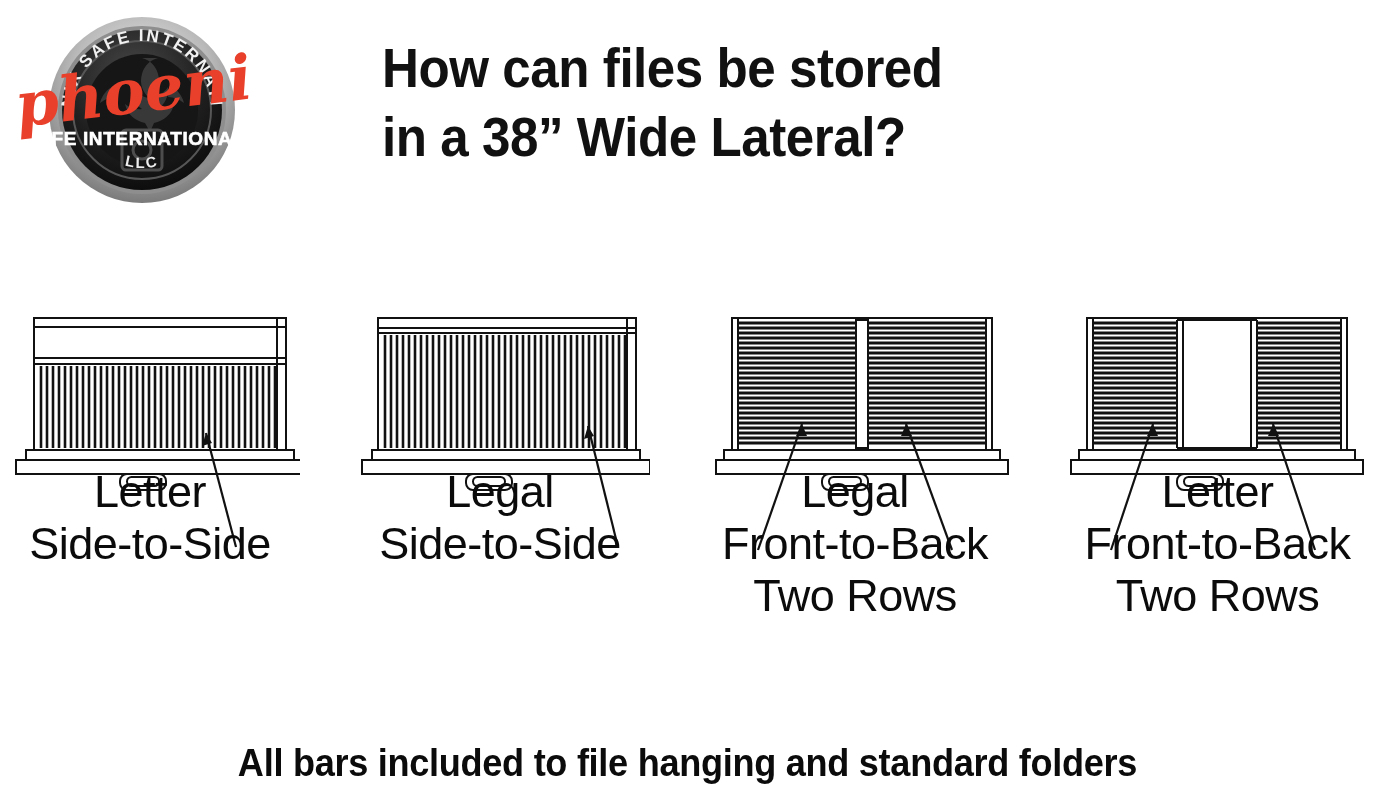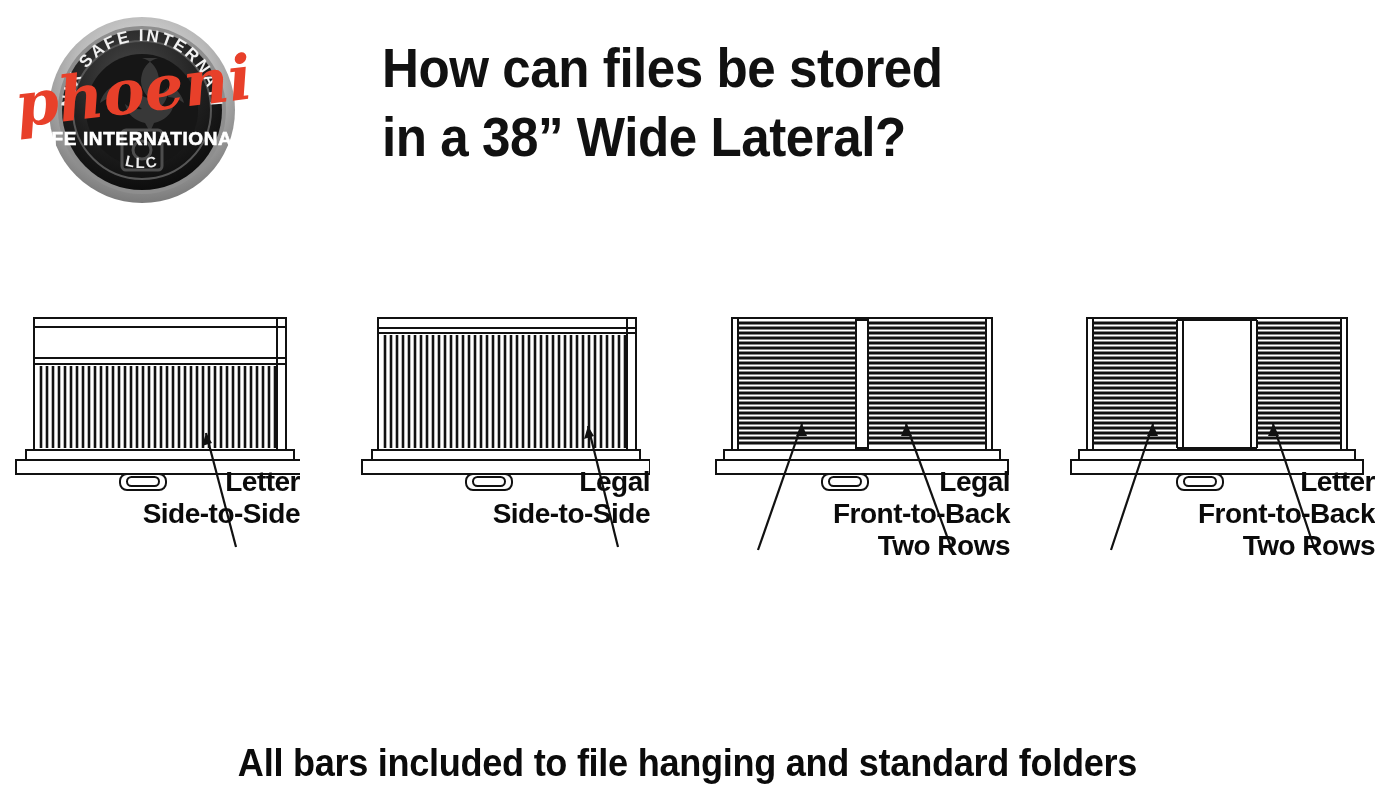--- a/index.html
+++ b/index.html
@@ -29,22 +29,22 @@
   .panels{position:absolute;left:0;top:300px;width:1375px;height:330px;}
   .panel{position:absolute;top:0;width:300px;height:330px;}
   .p1{left:0px;}
   .p2{left:350px;}
   .p3{left:710px;}
   .p4{left:1065px;}
   .panel svg{display:block;}
 
   
   .caption{
-    position:absolute;text-align:right;font-weight:bold;
-    font-size:28px;line-height:1.15;letter-spacing:-0.5px;
+    position:absolute;text-align:center;font-weight:normal;
+    font-size:45px;line-height:1.15;letter-spacing:-0.5px;
     color:#0b0b0b;white-space:nowrap;
   }
   .caption .cl{display:block;}
   .c1{left:0px;top:466px;width:300px;}
   .c2{left:350px;top:466px;width:300px;}
   .c3{left:700px;top:466px;width:310px;}
   .c4{left:1060px;top:466px;width:315px;}
 
   
   .footer{

